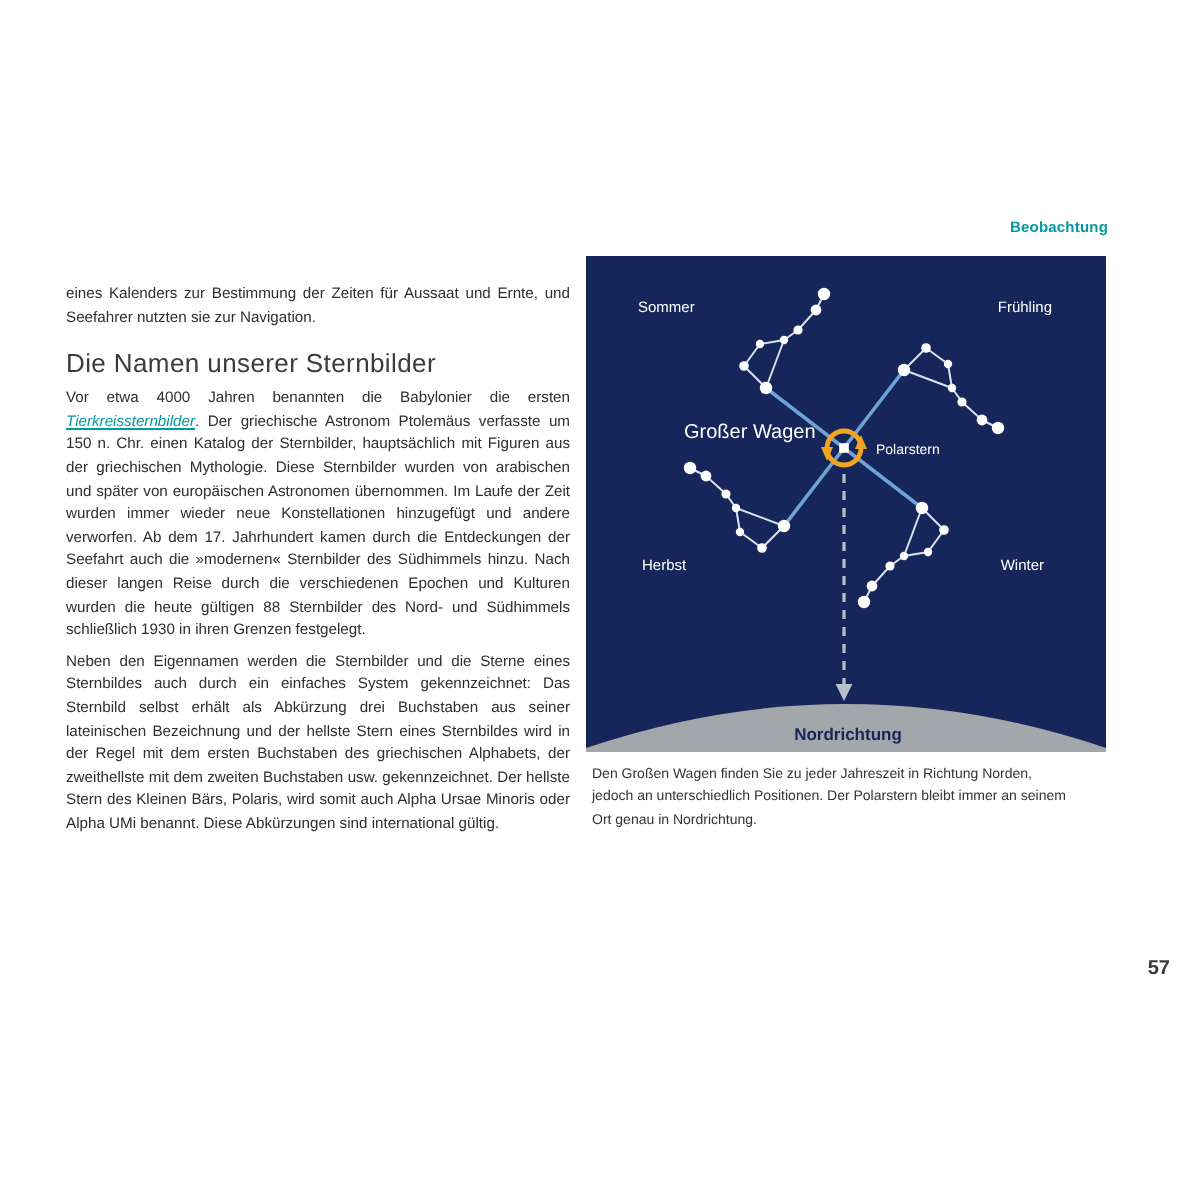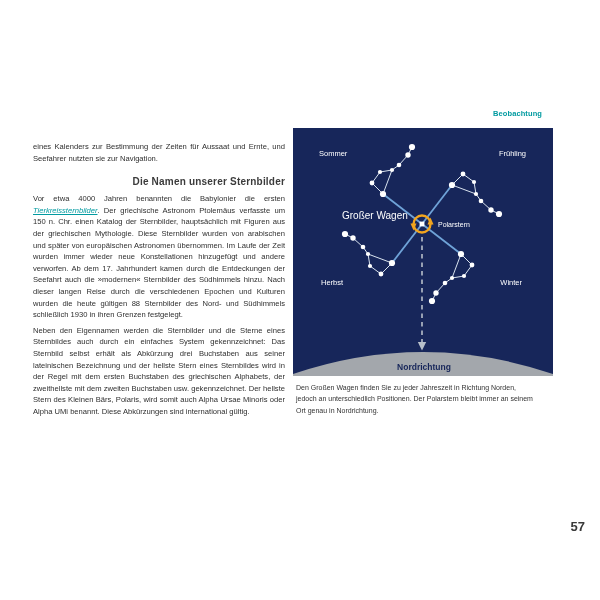--- a/index.html
+++ b/index.html
@@ -1,44 +1,44 @@
 <!DOCTYPE html>
 <html lang="de"><head>
 <meta charset="utf-8">
 <style>
   html,body{margin:0;padding:0;}
   body{
     width:600px;height:600px;position:relative;background:#ffffff;
     font-family:"Liberation Sans", sans-serif;color:#2b2b2b;overflow:hidden;
   }
   .section-label{
-    position:absolute;left:288px;top:109px;width:254px;text-align:right;
+    position:absolute;left:300px;top:109px;width:254px;text-align:right;
     font-size:7.5px;font-weight:bold;color:#009aa0;letter-spacing:.1px;
   }
   .body-column{
     position:absolute;left:33px;top:141px;width:252px;
     font-size:7.6px;line-height:11.6px;text-align:justify;color:#2e2e2e;
   }
   .body-column p{margin:0;}
   .body-column h2{
-    font-weight:700;font-size:10px;color:#3b3b3b;letter-spacing:.2px;
-    margin:12px 0 5px 0;line-height:12px;text-align:right;
+    font-weight:400;font-size:13px;color:#3b3b3b;letter-spacing:.2px;
+    margin:12px 0 5px 0;line-height:12px;text-align:left;
   }
   .body-column p.after-heading{margin-top:0;}
   .body-column p.gap-top{margin-top:4px;}
   .zodiac-term{color:#009aa0;font-style:italic;text-decoration:underline;}
   .figure-panel{position:absolute;left:293px;top:128px;width:260px;height:180px;}
   .figure-panel svg{display:block;}
   .figure-caption{
     position:absolute;left:296px;top:382px;width:242px;
     font-size:7px;line-height:11.3px;color:#333333;text-align:left;
   }
   .page-number{
     position:absolute;left:555px;top:479px;width:30px;text-align:right;
-    font-size:13px;font-weight:600;color:#3a3a3a;margin-top:40px;
+    font-size:10px;font-weight:600;color:#3a3a3a;
   }
 </style>
 </head>
 <body>
 
 <div class="section-label">Beobachtung</div>
 
 <div class="body-column">
   <p>eines Kalenders zur Bestimmung der Zeiten für Aussaat und Ernte, und Seefahrer nutzten sie zur Navigation.</p>
 

